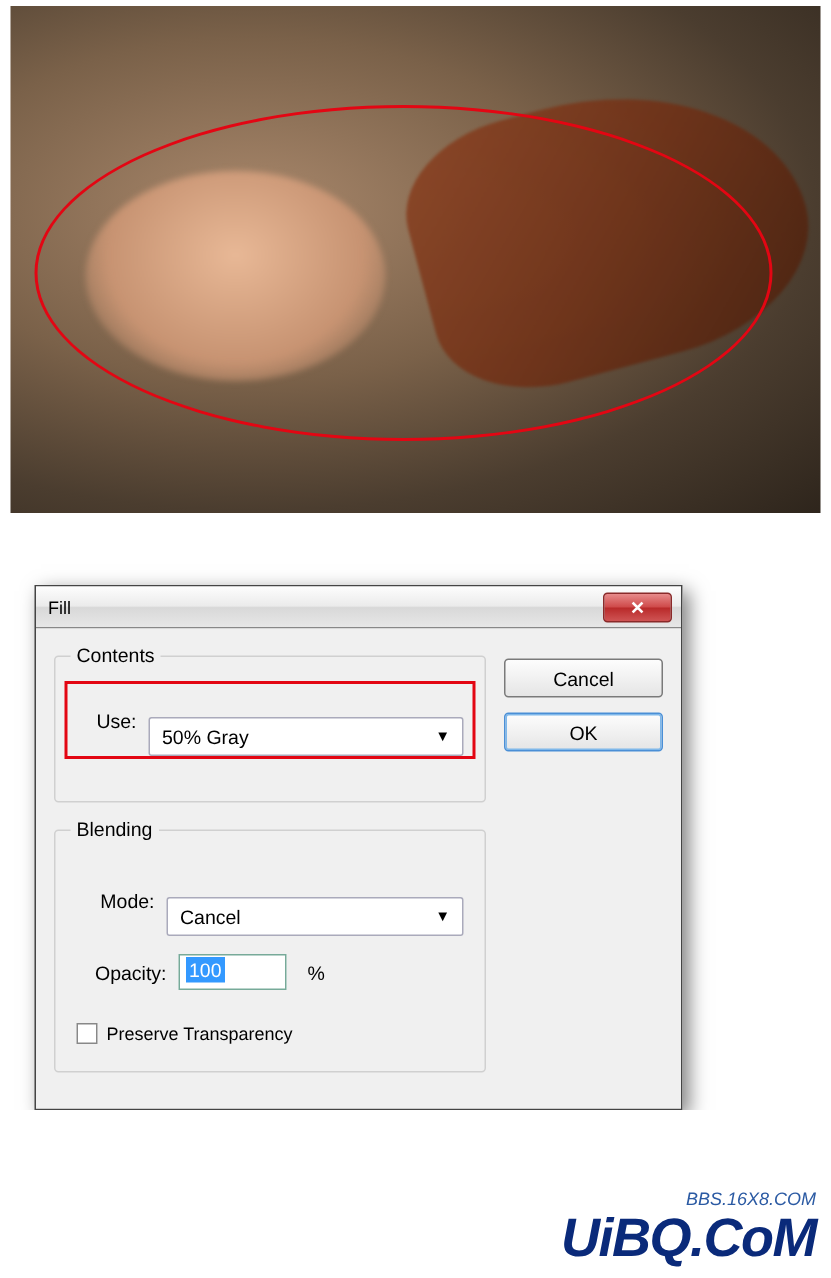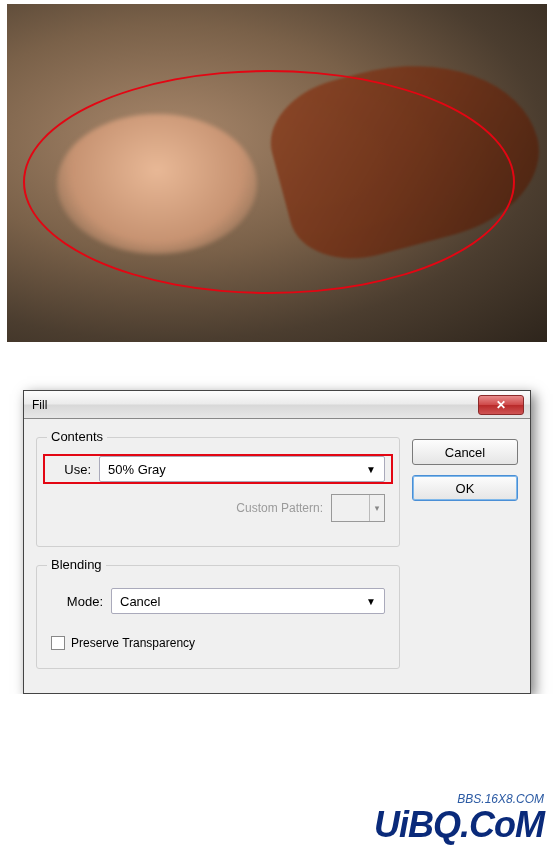--- a/index.html
+++ b/index.html
@@ -24,21 +24,21 @@
     transform: rotate(-15deg);
     filter: blur(1px);
     opacity: 0.85;
   }
   .red-ellipse {
     position: absolute; left: 16px; top: 66px; width: 492px; height: 224px;
     border: 2px solid #e30613; border-radius: 50%;
   }
 
   
-  .dialog-wrap { width: 508px; margin: 48px 0 0 23px; border-radius: 11px; }
+  .dialog-wrap { width: 432px; margin: 48px 0 0 23px; border-radius: 11px; }
   .dialog {
     position: relative;
     border: 1px solid #444;
     box-shadow: 4px 4px 12px rgba(0,0,0,0.5);
   }
   .titlebar {
     height: 28px;
     background: linear-gradient(#fdfdfd, #ebebeb 48%, #d8d8d8 52%, #e7e7e7);
     border-bottom: 1px solid #888;
     display: flex; align-items: center; justify-content: space-between;
@@ -83,20 +83,21 @@
   .row { display: flex; align-items: center; gap: 8px; margin-bottom: 6px; }
   .lbl { text-align: right; font-size: 13px; color: #000; width: 52px; }
   .lbl-dim { color: #9b9b9b; width: auto; margin-left: 20px; }
   .dropdown {
     flex: 1; height: 26px;
     background: #fff;
     border: 1px solid #aab; border-radius: 2px;
     display: flex; align-items: center; justify-content: space-between;
     padding: 0 8px;
     font-size: 13px;
+    margin-top: 22px;
   }
   .dropdown .arrow { font-size: 10px; color: #000; }
   .pattern-swatch {
     width: 54px; height: 28px;
     border: 1px solid #999; display: flex;
   }
   .pattern-swatch .sq { flex: 1; border-right: 1px solid #bbb; }
   .pattern-swatch .sw-arrow { width: 14px; display:flex; align-items:center; justify-content:center; font-size:9px; color:#888; }
   
   .opacity-input {
@@ -159,38 +160,38 @@
 
         <div class="group">
           <div class="group-label">Contents</div>
           <div class="highlight-row">
             <span class="lbl" style="width:40px">Use:</span>
             <div class="dropdown">
               <span>50% Gray</span>
               <span class="arrow">▼</span>
             </div>
           </div>
-          <div class="row" style="justify-content:flex-end; margin-top:10px;">
-            <span class="lbl-dim">Custom Pattern:</span>
-            <div class="pattern-swatch">
-              <div class="sq"></div>
-              <div class="sw-arrow">▾</div>
-            </div>
-          </div>
         </div>
 
         <div class="group" style="margin-bottom:0;">
           <div class="group-label">Blending</div>
           <div class="row">
             <span class="lbl">Mode:</span>
             <div class="dropdown">
               <span>Cancel</span>
               <span class="arrow">▼</span>
             </div>
           </div>
+          <div class="row" style="margin-top:12px;">
+            <span class="lbl" style="width:60px">Opacity:</span>
+            <div class="opacity-input">
+              <span class="sel">100</span>
+            </div>
+            <span class="pct">%</span>
+          </div>
           <div class="checkbox-row">
             <div class="checkbox"></div>
             <span>Preserve Transparency</span>
           </div>
         </div>
       </div>
       <div class="right-col">
         <div class="btn">
           <span>Cancel</span>
         </div>

